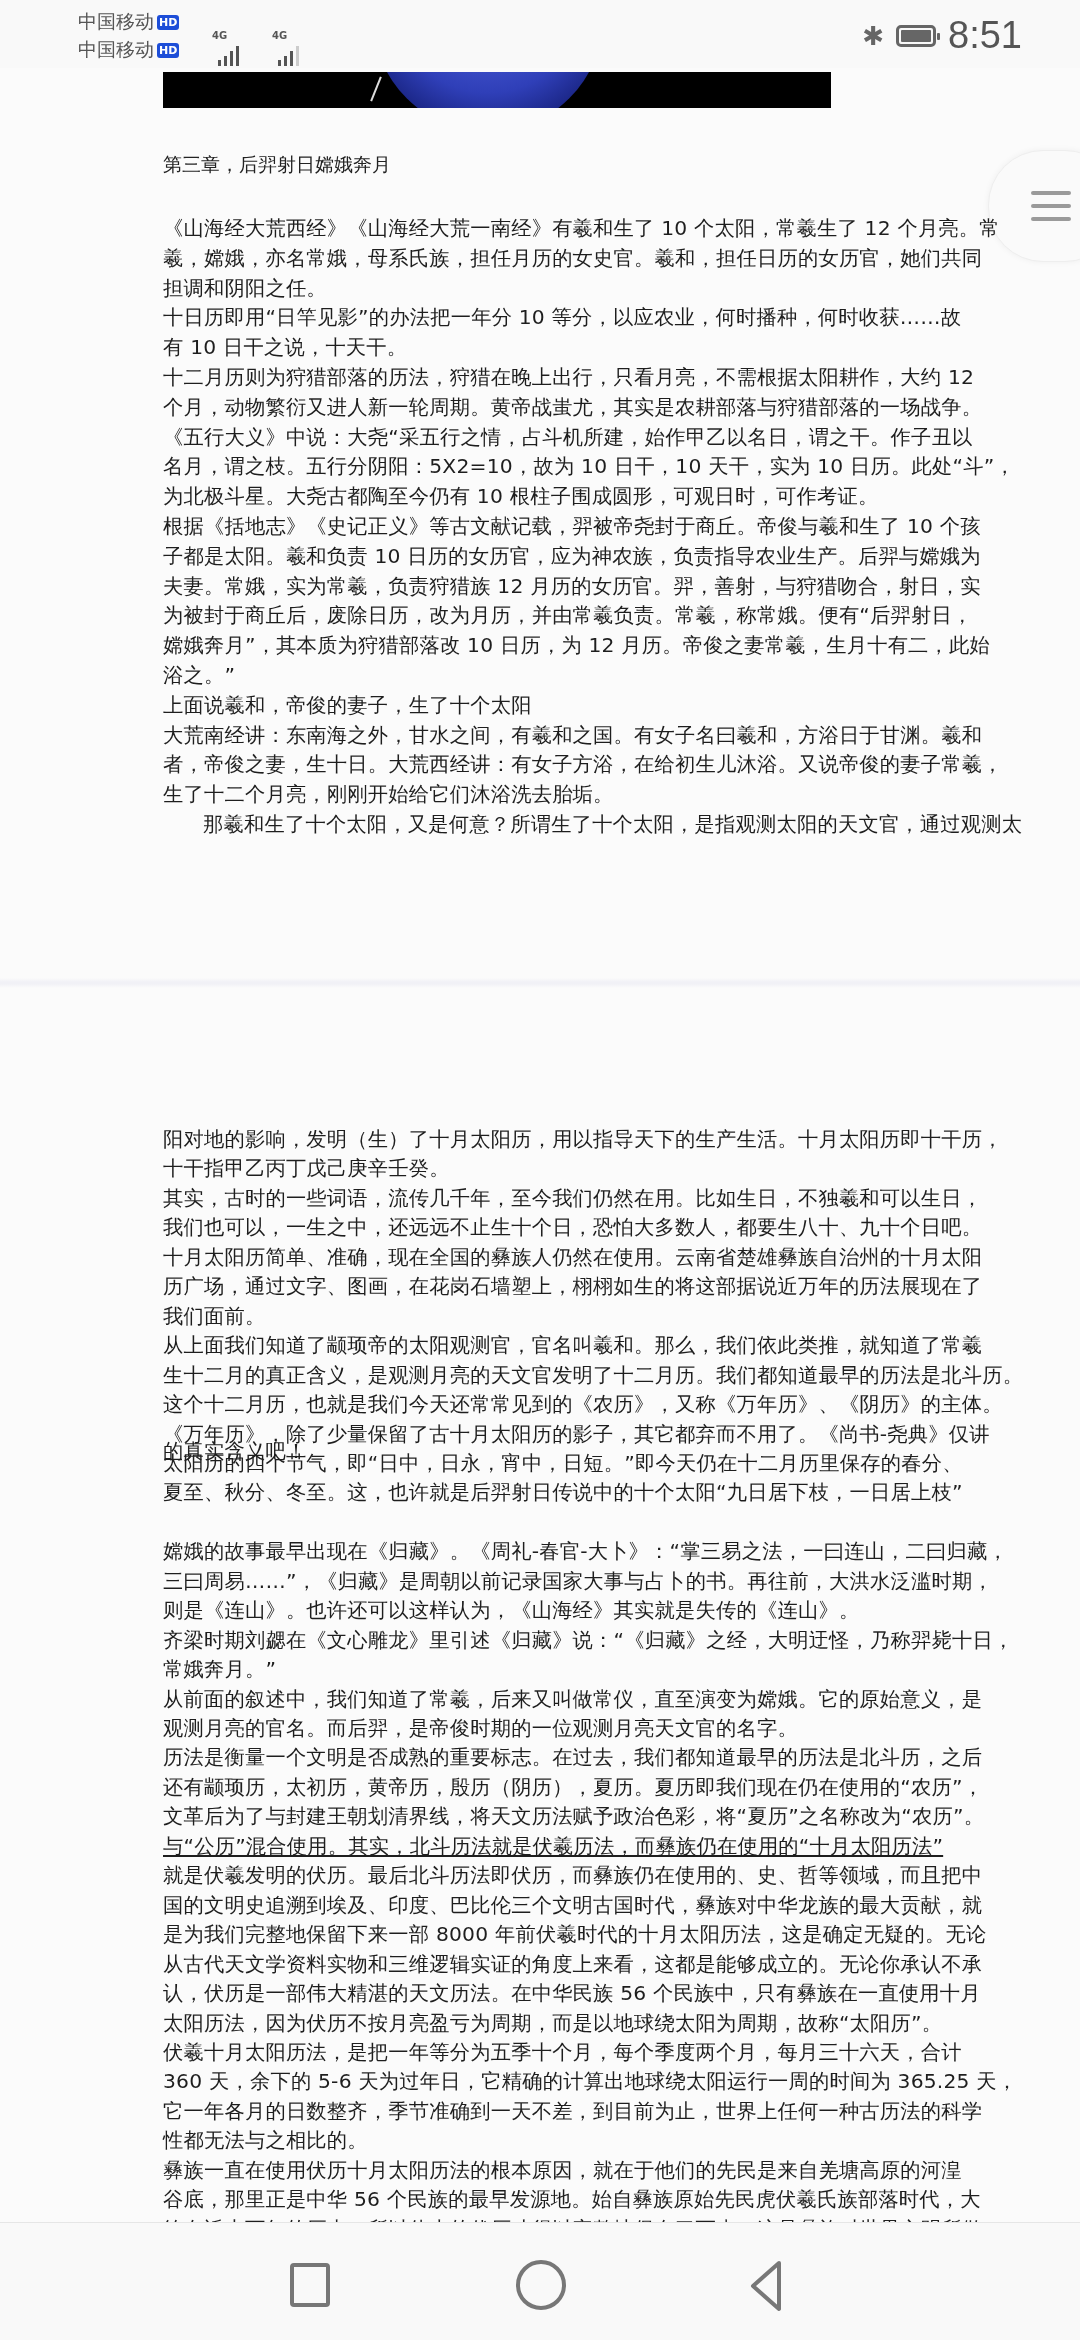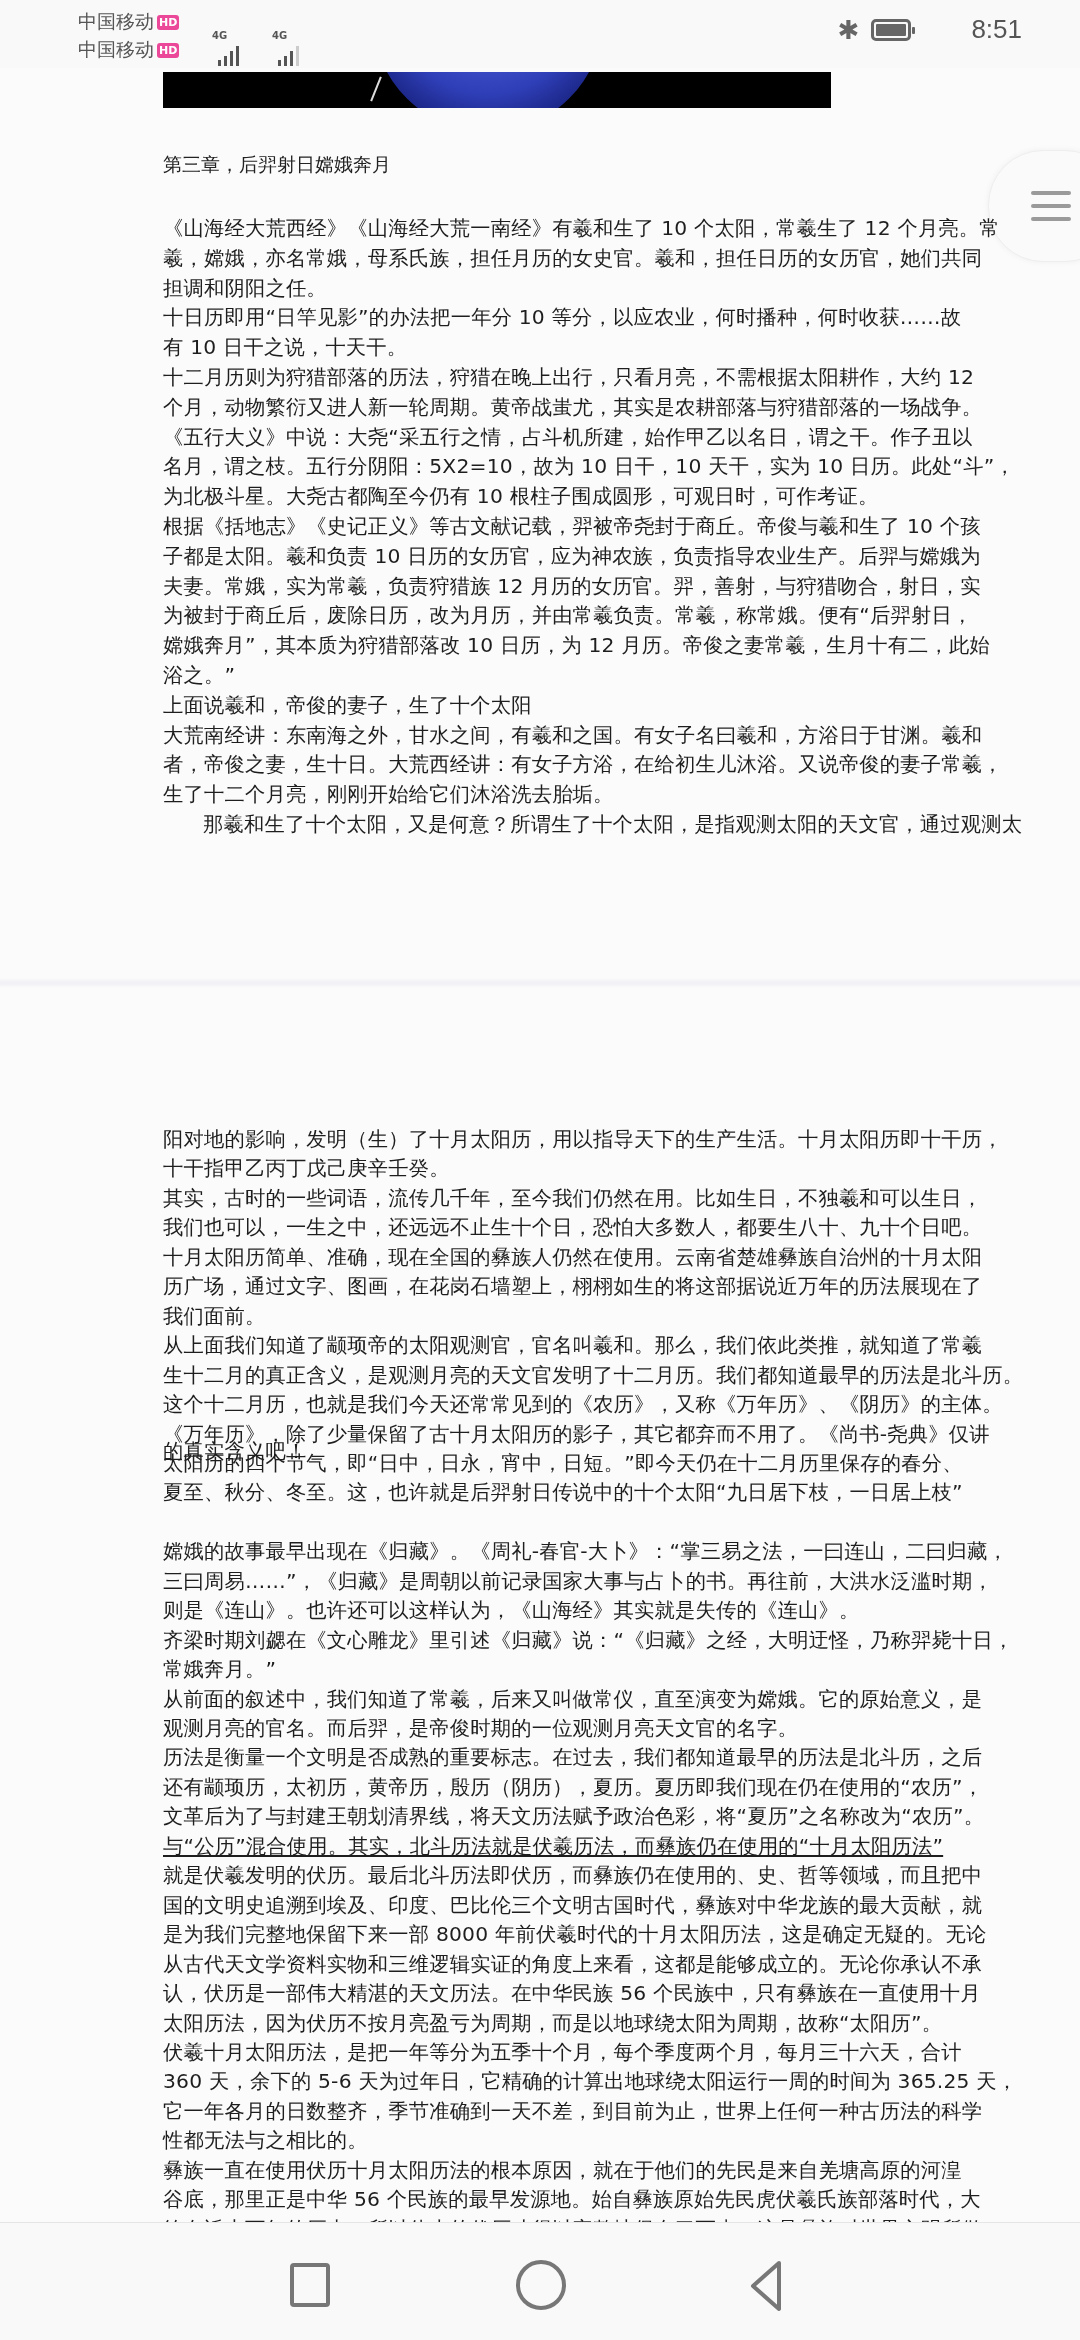--- a/index.html
+++ b/index.html
@@ -8,33 +8,33 @@
     background: #fbfbfb;
     font-family: "DejaVu Sans", sans-serif;
   }
   .statusbar {
     position: absolute; left: 0; top: 0; width: 1080px; height: 68px;
     background: #f9f9f9; z-index: 5;
   }
   .carrier { position: absolute; left: 78px; font-size: 19px; color: #555; line-height: 22px; }
   .carrier.c1 { top: 10px; }
   .carrier.c2 { top: 38px; }
-  .hd { display: inline-block; background: #ec4899; color: #fff; font-size: 11px; font-weight: bold;
+  .hd { display: inline-block; background: #1d4ed8; color: #fff; font-size: 11px; font-weight: bold;
         border-radius: 3px; padding: 0 2px; line-height: 15px; margin-left: 3px; vertical-align: 2px; }
   .sig { position: absolute; top: 32px; display: flex; align-items: flex-end; gap: 2px; justify-content: flex-end; }
   .sig .net { font-size: 10px; color: #555; font-weight: bold; position: absolute; top: -2px; left: 0; }
   .sig .bars { display: flex; align-items: flex-end; gap: 3px; margin-top: 14px; margin-left: 6px; }
   .sig .bars span { display: block; width: 3px; background: #555; }
   .sig .bars span.dim { background: #ccc; }
   .status-right { position: absolute; right: 58px; top: 14px; display: flex; align-items: center; gap: 12px; }
   .bt { font-size: 26px; color: #666; }
   .battery { width: 40px; height: 22px; border: 3px solid #666; border-radius: 5px; position: relative; box-sizing: border-box; padding: 2px; }
   .battery::after { content: ""; position: absolute; right: -7px; top: 5px; width: 3px; height: 7px; background: #666; border-radius: 1px; }
   .battery .fill { width: 100%; height: 100%; background: #666; border-radius: 1px; }
-  .clock { font-size: 26px; color: #555; font-family: "Liberation Sans", sans-serif; margin-left: 48px; }
+  .clock { font-size: 38px; color: #555; font-family: "Liberation Sans", sans-serif; }
 
   .hero-img {
     position: absolute; left: 163px; top: 72px; width: 668px; height: 36px;
     background: #000; overflow: hidden;
   }
   .hero-img .planet {
     position: absolute; left: 210px; top: -170px; width: 230px; height: 230px; border-radius: 50%;
     background: radial-gradient(circle at 50% 40%, #5a6ee8 0%, #2f3fb8 55%, #16207a 80%, #050a30 100%);
   }
   .hero-img .streak { position: absolute; left: 212px; top: 4px; width: 2px; height: 26px; background: #ddd; transform: rotate(22deg); }

